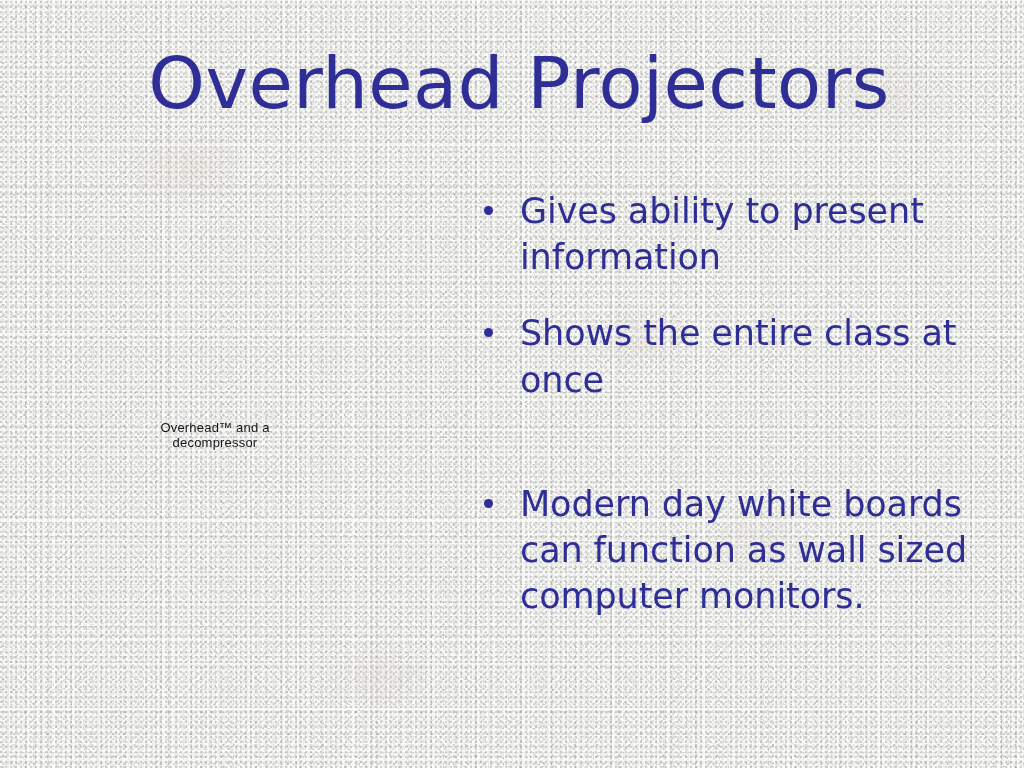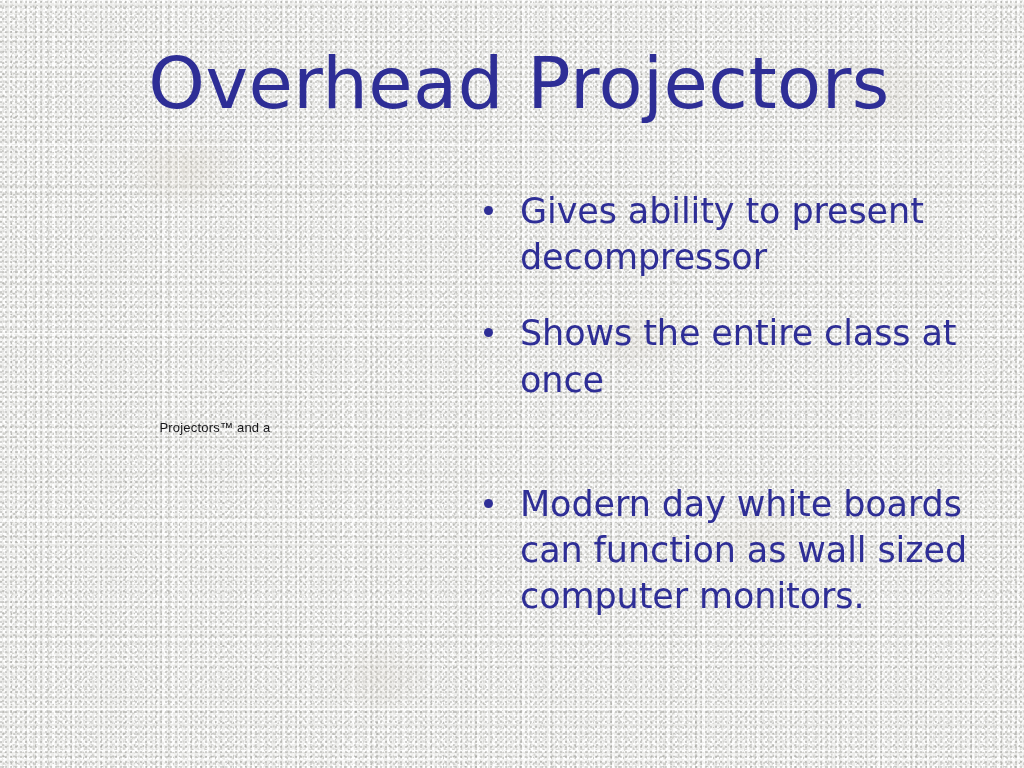--- a/index.html
+++ b/index.html
@@ -175,29 +175,30 @@
     <div class="hline" style="top:333px"></div>
     <div class="hline" style="top:521px"></div>
     <div class="hline" style="top:709px"></div>
   </div>
 
   <div id="title">Overhead Projectors</div>
 
   <ul id="bullet-list">
     <li class="bullet-item">
       <span class="bullet-dot"></span>
-      <span class="bullet-text">Gives ability to present decompressor</span>
+      <span class="bullet-text">Gives ability to present information</span>
     </li>
     <li class="bullet-item">
       <span class="bullet-dot"></span>
       <span class="bullet-text">Shows the entire class at once</span>
     </li>
     <li class="bullet-item">
       <span class="bullet-dot"></span>
       <span class="bullet-text">Modern day white boards can function as wall sized computer monitors.</span>
     </li>
   </ul>
 
   <div id="qt-placeholder">
-    <span class="qt-line">Projectors™ and a</span>
+    <span class="qt-line">Overhead™ and a</span>
+    <span class="qt-line">decompressor</span>
   </div>
 
 </div>
 
 </body></html>

